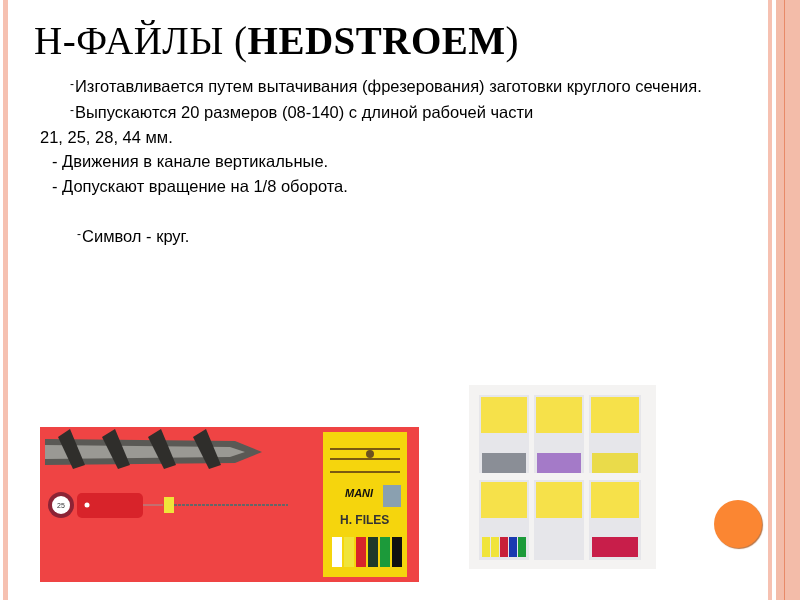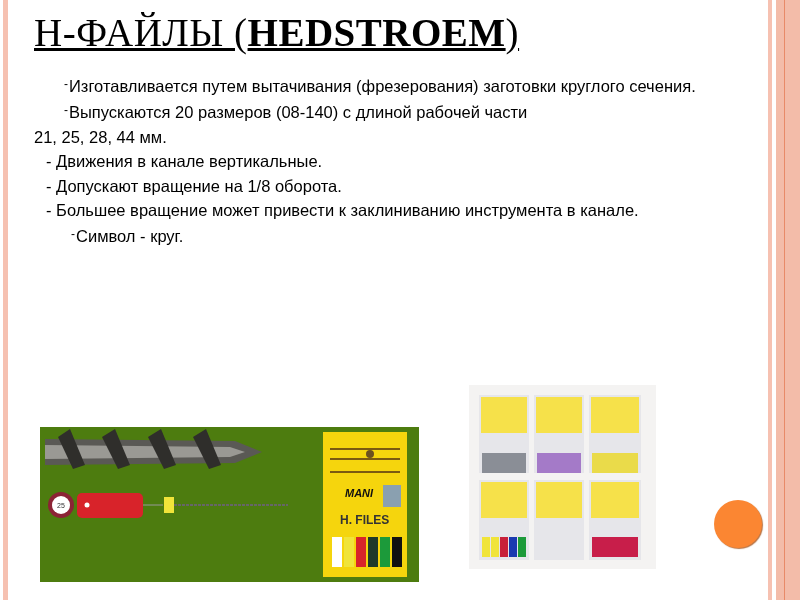--- a/index.html
+++ b/index.html
@@ -2,26 +2,26 @@
 <html><head>
 <meta charset="utf-8">
 <style>
   html, body { margin:0; padding:0; }
   body { width:800px; height:600px; position:relative; overflow:hidden; background:#ffffff; font-family:"Liberation Sans", sans-serif; }
   .left-bar { position:absolute; left:3px; top:0; width:5px; height:600px; background:#f6c1b1; }
   .right-deco { position:absolute; left:768px; top:0; width:32px; height:600px; }
   .right-deco .thin { position:absolute; left:0; top:0; width:4px; height:600px; background:#f6c1b1; }
   .right-deco .wide { position:absolute; left:8px; top:0; width:24px; height:600px; background:#f3bca9; }
   .right-deco .line { position:absolute; left:16px; top:0; width:1px; height:600px; background:#e88a68; }
-  .title { position:absolute; left:34px; top:10px; font-family:"Liberation Serif", serif; font-size:39px; color:#000; letter-spacing:0.5px; white-space:nowrap;text-decoration:underline; }
+  .title { position:absolute; left:34px; top:18px; font-family:"Liberation Serif", serif; font-size:39px; color:#000; letter-spacing:0.5px; white-space:nowrap; }
   .title b { font-weight:bold; }
-  .body { position:absolute; left:16px; top:72px; width:740px; font-size:16.5px; line-height:24.4px; color:#000; }
+  .body { position:absolute; left:22px; top:72px; width:740px; font-size:16.5px; line-height:24.4px; color:#000; }
   .para { margin:0; }
   .mark { font-size:12px; vertical-align:4px; margin-right:1px; }
-  .photo1 { position:absolute; left:40px; top:427px; width:379px; height:155px; background:#4d7c0f; }
+  .photo1 { position:absolute; left:40px; top:427px; width:379px; height:155px; background:#ef4444; }
   .photo2 { position:absolute; left:469px; top:385px; width:187px; height:184px; background:#f4f3f2; }
   .dot { position:absolute; left:714px; top:500px; width:48px; height:48px; border-radius:50%; background:#fb8632; box-shadow:1px 1px 1px #b87445; }
 </style>
 </head>
 <body>
 
 <div class="left-bar"></div>
 <div class="right-deco">
   <div class="thin"></div>
   <div class="wide"></div>
@@ -29,21 +29,21 @@
 </div>
 
 <div class="title"><span>H-ФАЙЛЫ (</span><b>HEDSTROEM</b><span>)</span></div>
 
 <div class="body">
   <p class="para"><span style="padding-left:48px"></span><span class="mark">-</span><span>Изготавливается путем вытачивания (фрезерования) заготовки круглого сечения.</span></p>
   <p class="para" style="padding-left:18px"><span style="padding-left:30px"></span><span class="mark">-</span><span>Выпускаются 20 размеров (08-140) с длиной рабочей части</span></p>
   <p class="para" style="padding-left:18px"><span>21, 25, 28, 44 мм.</span></p>
   <p class="para" style="padding-left:30px"><span>- Движения в канале вертикальные.</span></p>
   <p class="para" style="padding-left:30px"><span>- Допускают вращение на 1/8 оборота.</span></p>
-  <p class="para"><span style="padding-left:30px"></span><span>- Большее вращение может привести к заклиниванию инструмента в канале.</span></p>
+  <p class="para"><span style="padding-left:30px"></span></p>
   <p class="para" style="padding-left:55px"><span class="mark">-</span><span>Символ  - круг.</span></p>
 </div>
 
 <div class="photo1">
   <svg width="379" height="155" viewBox="0 0 379 155">
 
     <g>
       <path d="M5,12 L195,14 L222,25 L195,36 L5,38 Z" fill="#5a5955"></path>
       <path d="M5,18 L190,20 L205,25 L190,30 L5,32 Z" fill="#9a9994"></path>
       <path d="M18,10 L30,2 L45,38 L33,42 Z" fill="#2f2e2b"></path>

